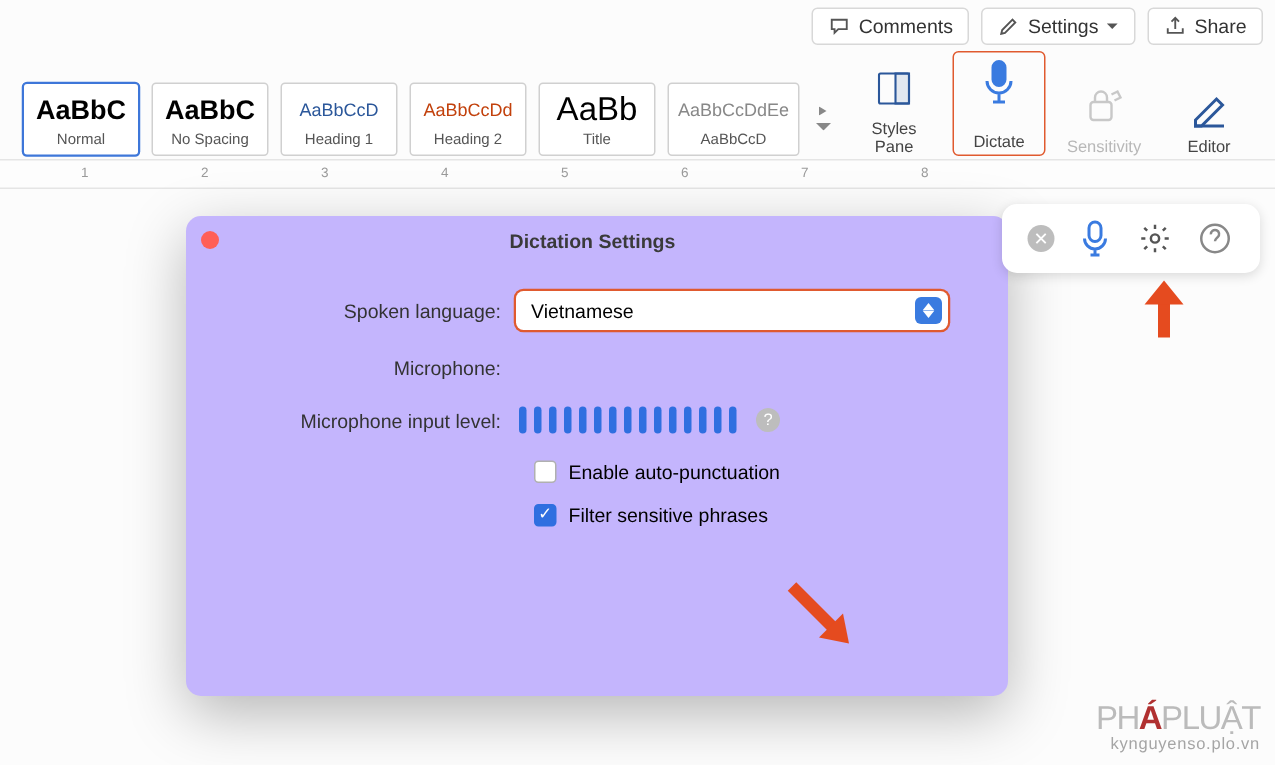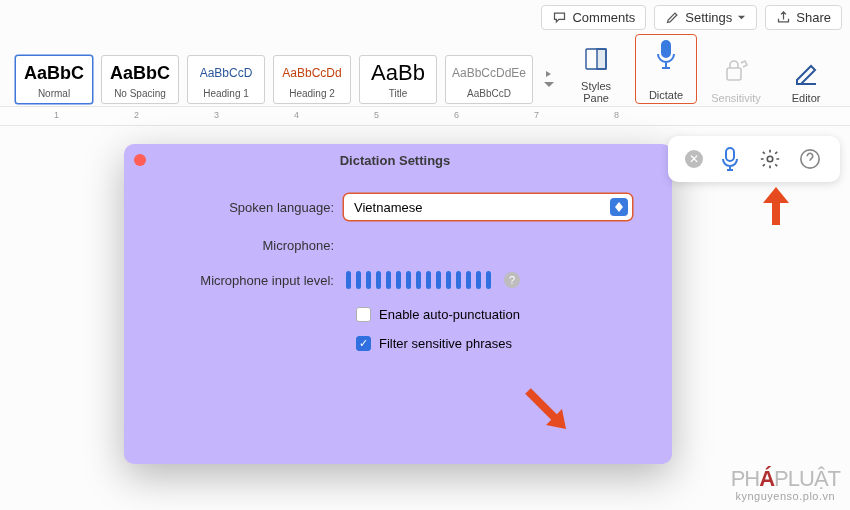--- a/index.html
+++ b/index.html
@@ -51,21 +51,21 @@
 .btn.cancel { background: #fff; border: 1px solid #cfcfcf; color: #333; }
 .btn.ok { background: linear-gradient(#3f86f7,#2a6de0); color: #fff; }
 
 .float-tool { position: absolute; top: 136px; right: 10px; width: 172px; height: 46px; background: #fff; border-radius: 10px; box-shadow: 0 2px 8px rgba(0,0,0,0.14); display: flex; align-items: center; justify-content: space-around; padding: 0 10px; }
 .ft-btn { width: 26px; height: 26px; display: flex; align-items: center; justify-content: center; color: #555; }
 .ft-close { width: 18px; height: 18px; border-radius: 50%; background: #bdbdbd; color: #fff; font-size: 12px; display: flex; align-items: center; justify-content: center; }
 
 .arrow1 { position: absolute; top: 185px; right: 57px; }
 .arrow2 { position: absolute; top: 385px; left: 522px; }
 
-.watermark { position: absolute; bottom: 8px; right: 10px; text-align: center; }
+.watermark { position: absolute; bottom: 8px; right: 10px; text-align: right; }
 .wm1 { font-size: 22px; letter-spacing: -1px; font-weight: 300; color: #bbb; }
 .wm1 b { font-weight: 700; color: #b03030; }
 .wm2 { font-size: 11px; color: #a5a5a5; letter-spacing: 0.5px; margin-top: -2px;}
 </style>
 </head>
 <body>
 
 <div class="topbar">
   <div class="topbtn">
     <svg width="15" height="15" viewBox="0 0 24 24" fill="none" stroke="#555" stroke-width="2">

